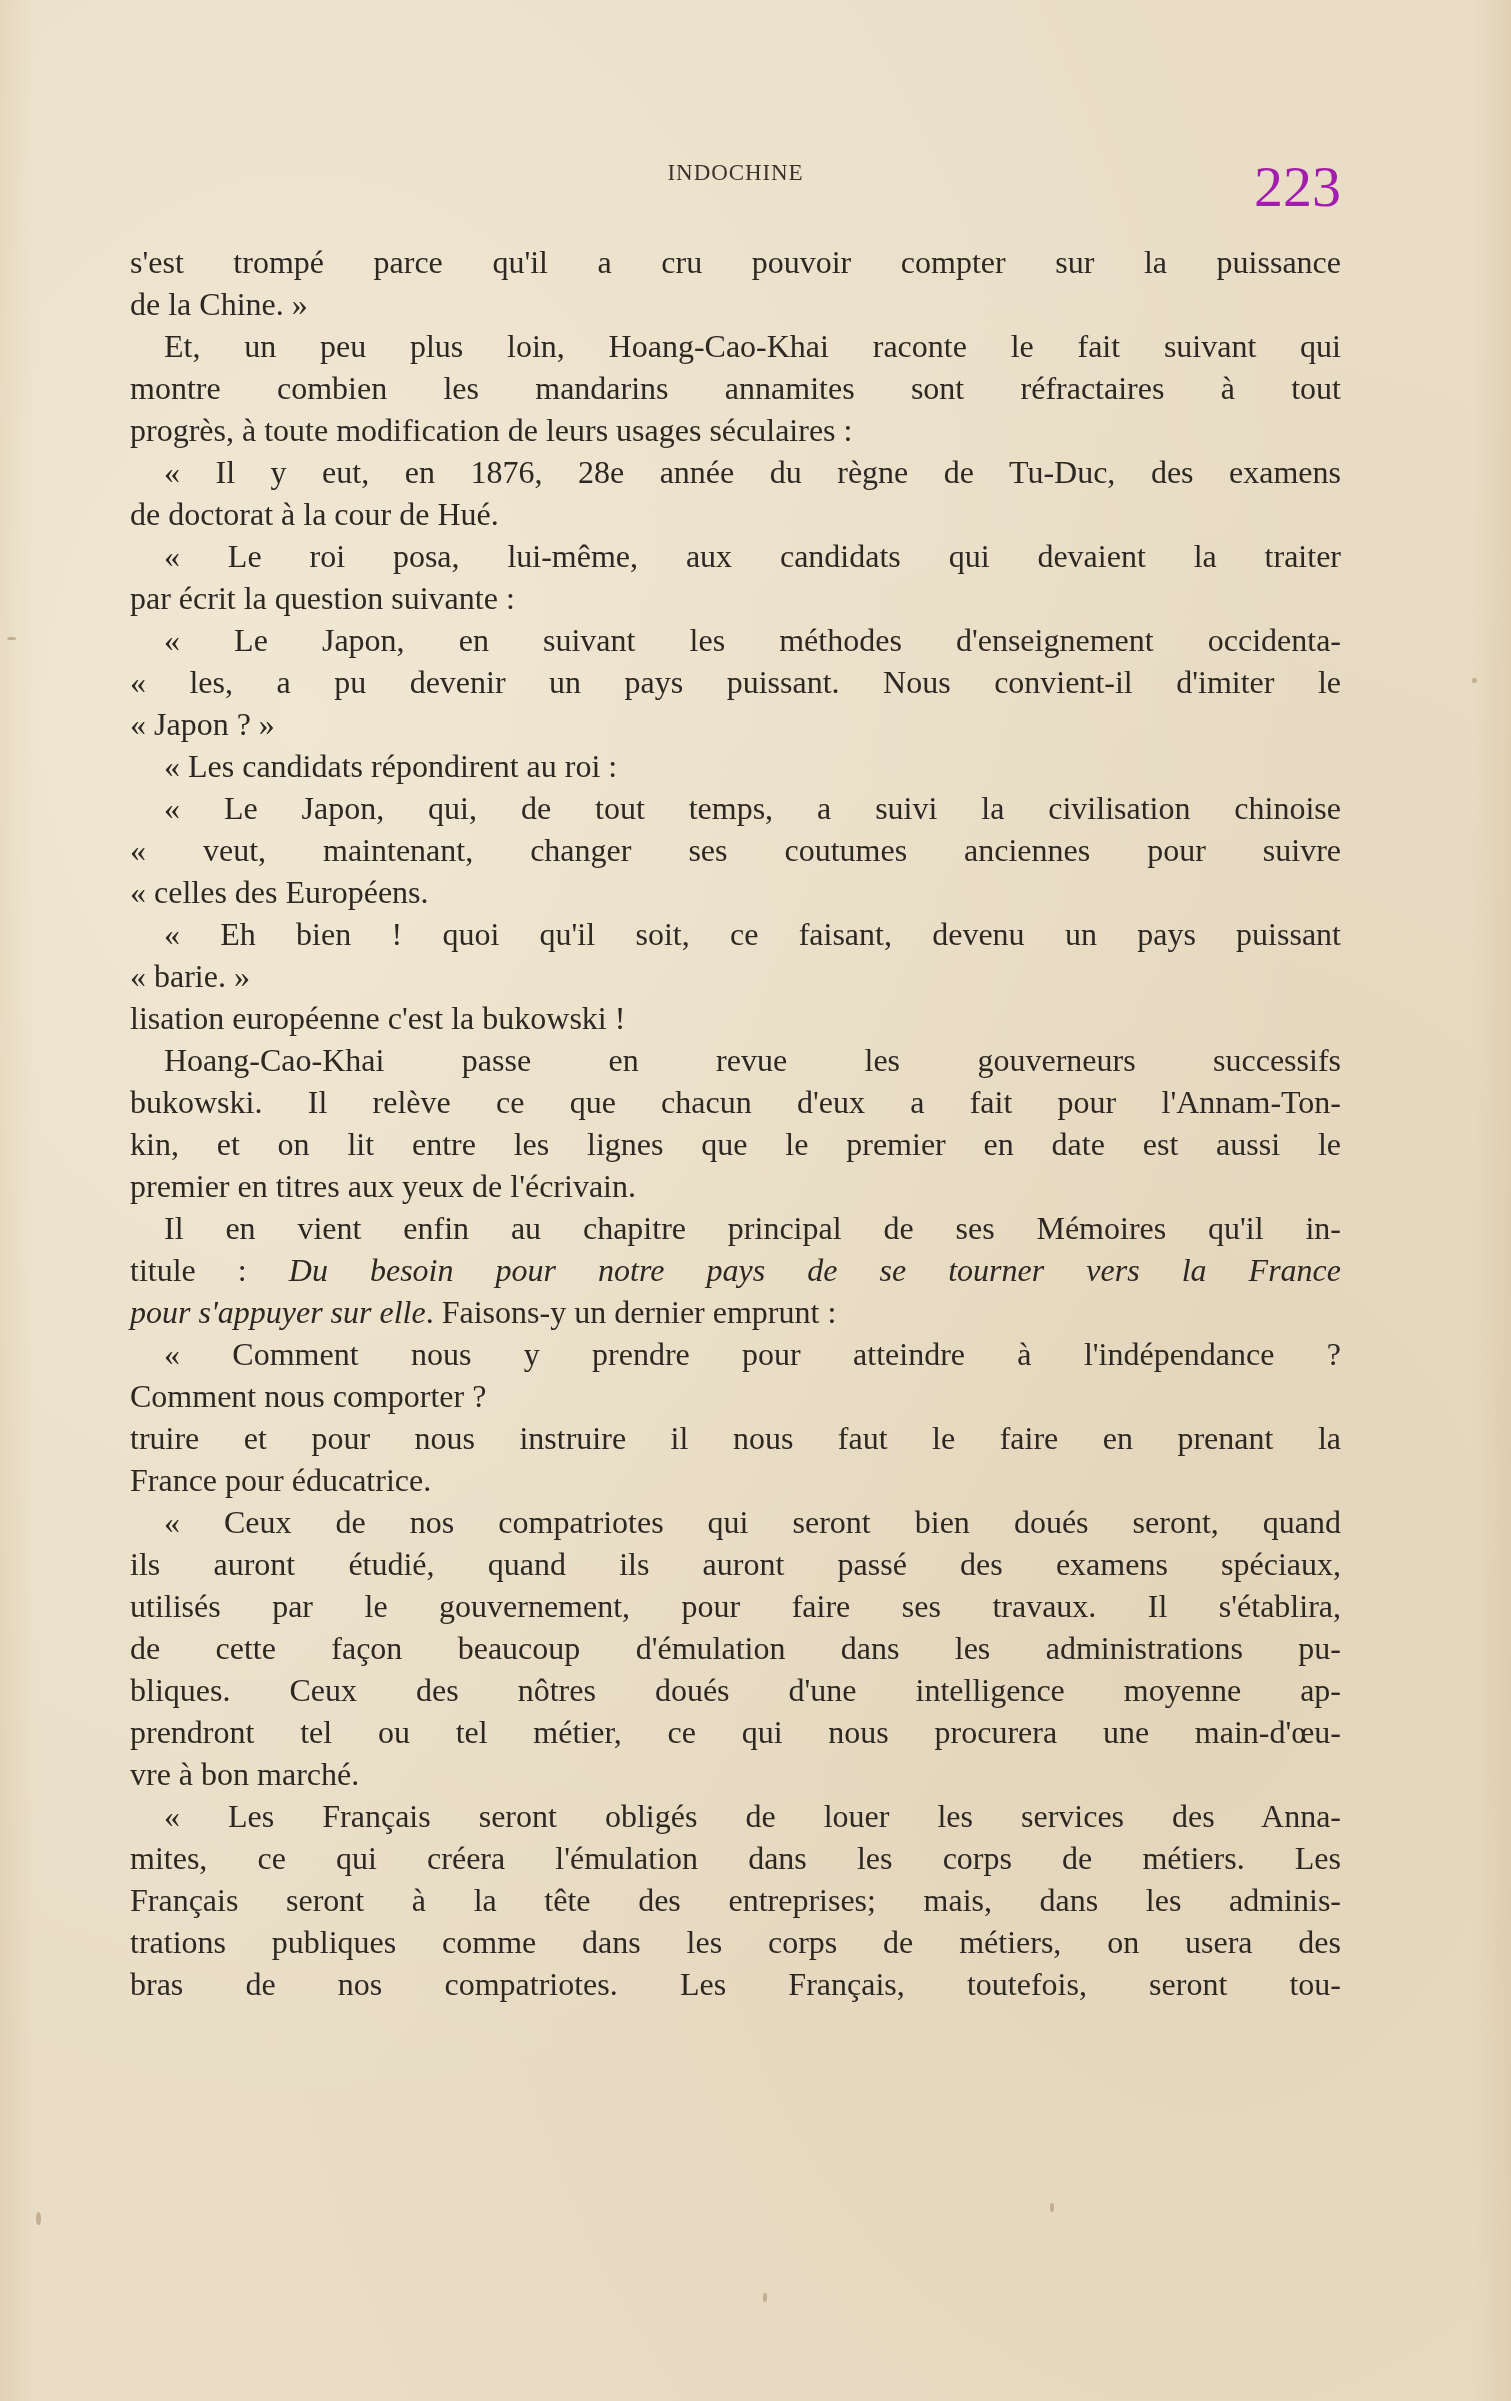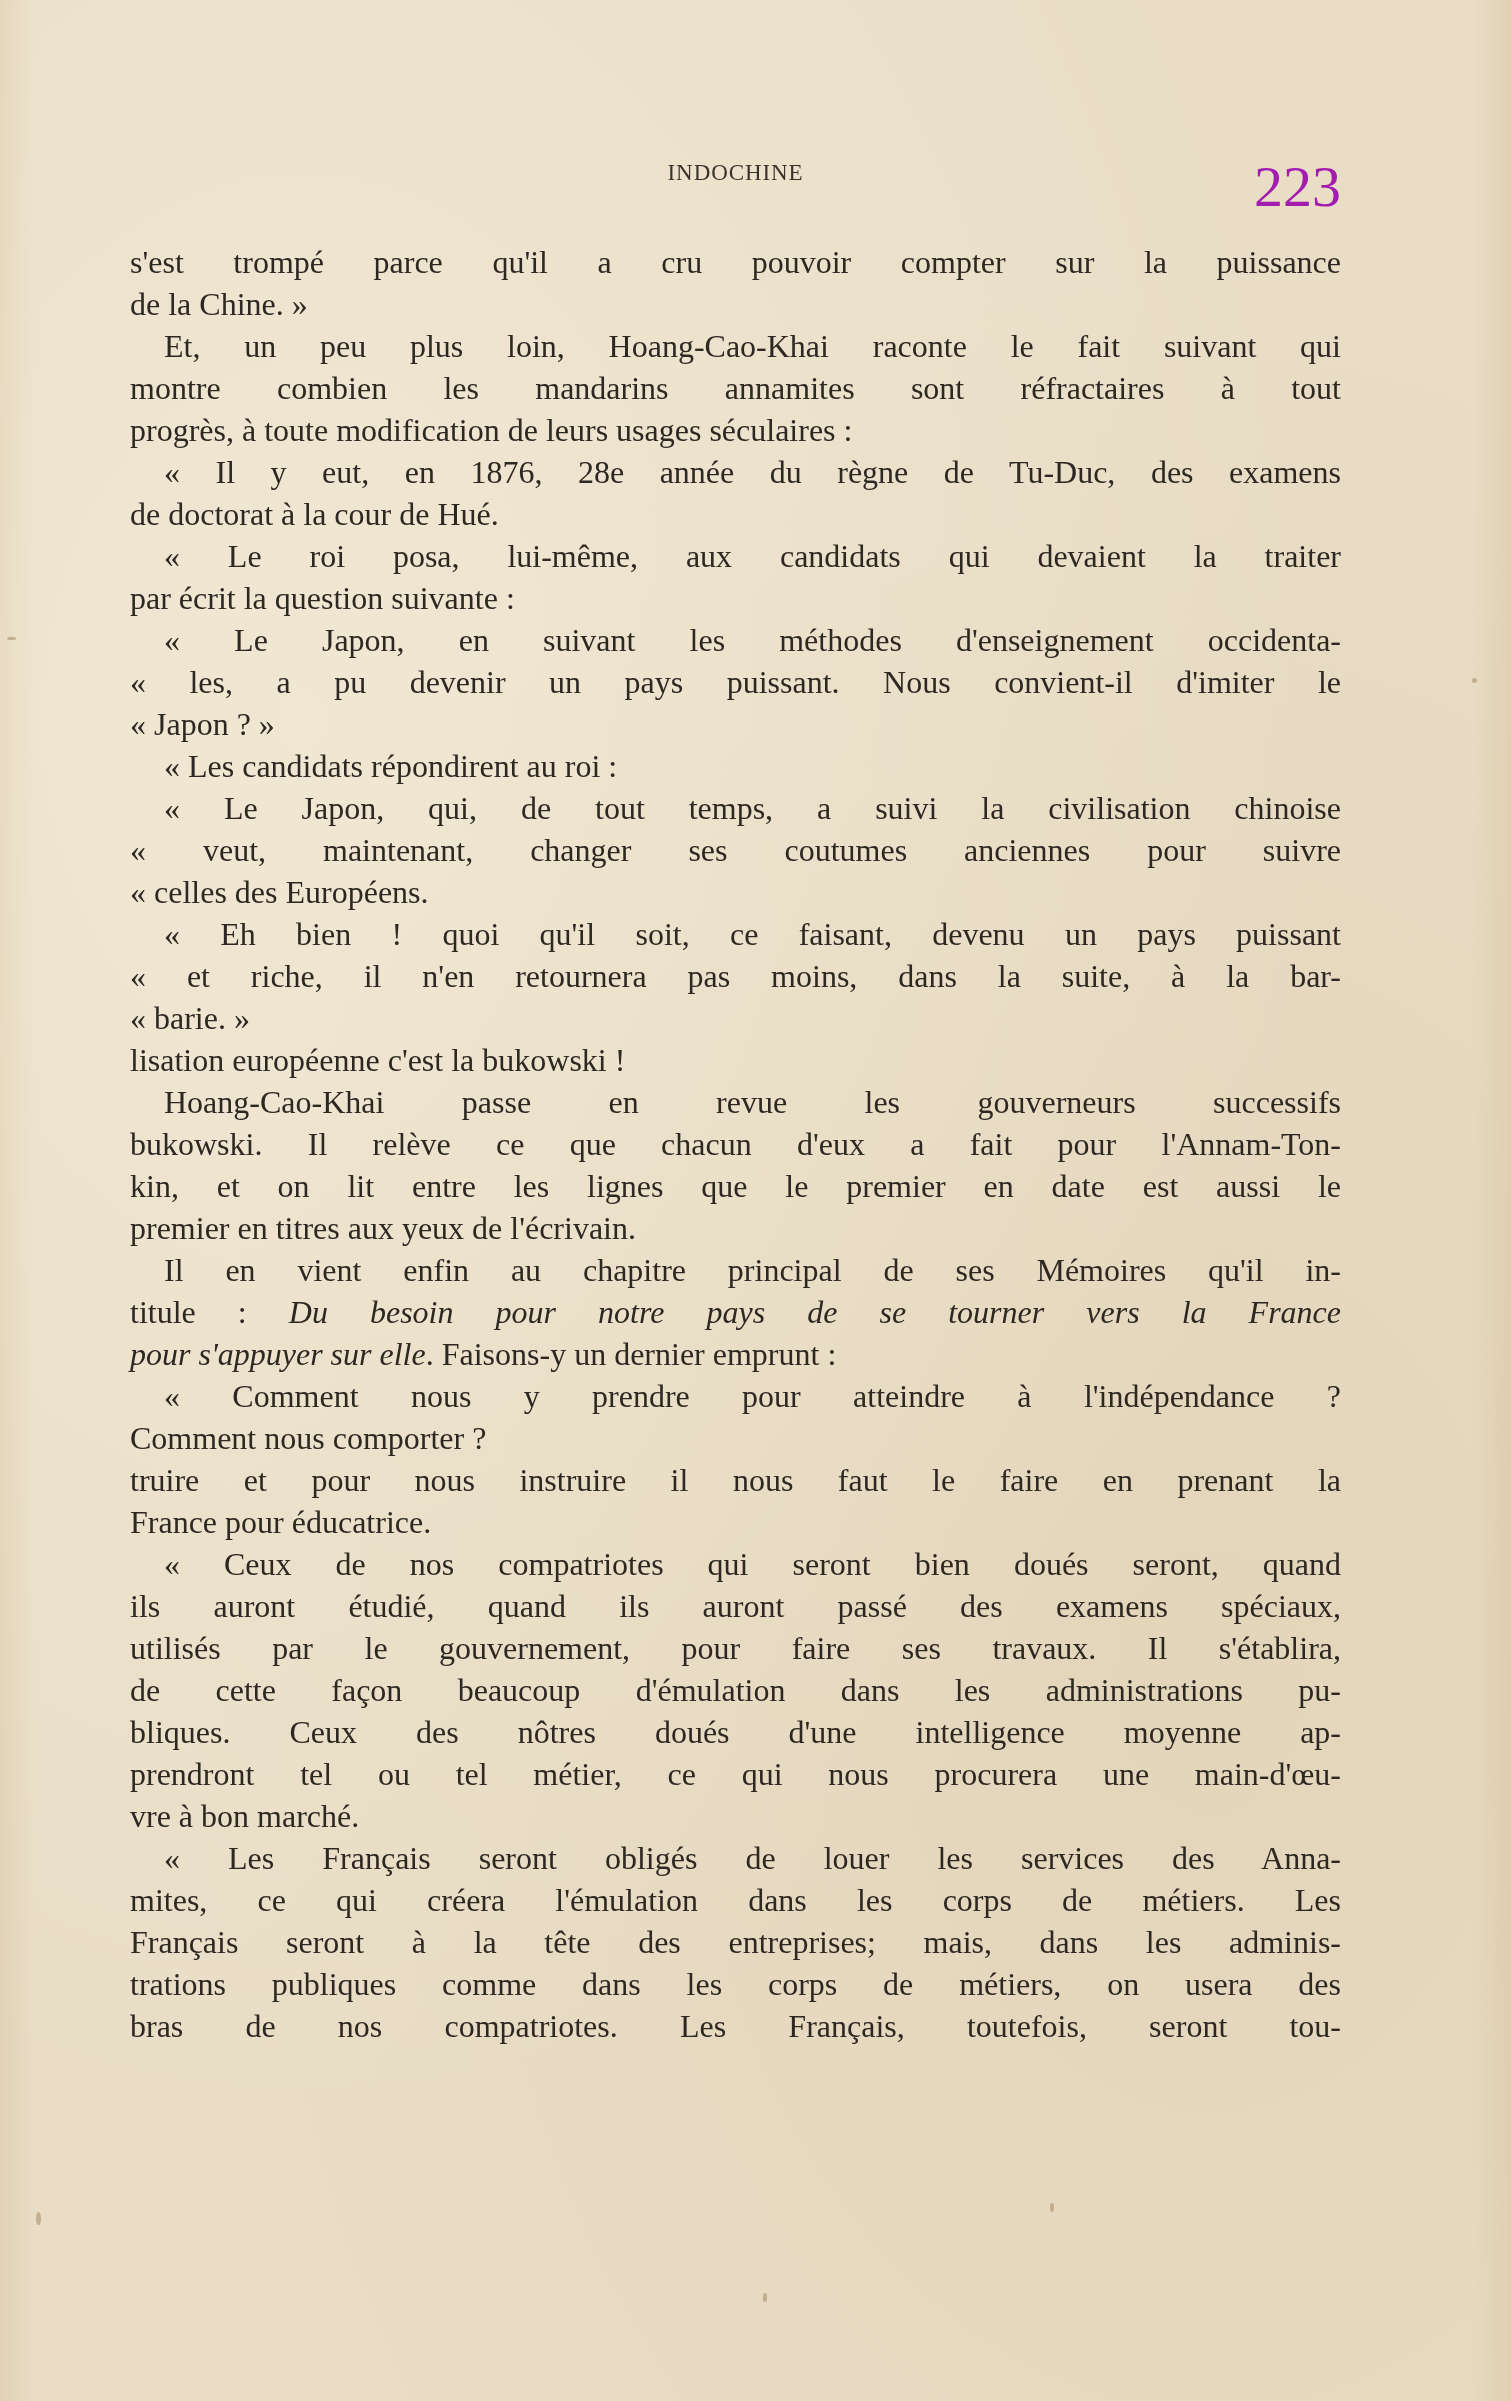--- a/index.html
+++ b/index.html
@@ -61,21 +61,20 @@
       <div class="line indent">« Le roi posa, lui-même, aux candidats qui devaient la traiter</div>
       <div class="line last">par écrit la question suivante :</div>
       <div class="line indent">« Le Japon, en suivant les méthodes d'enseignement occidenta-</div>
       <div class="line">« les, a pu devenir un pays puissant. Nous convient-il d'imiter le</div>
       <div class="line last">« Japon ? »</div>
       <div class="line indent last">« Les candidats répondirent au roi :</div>
       <div class="line indent">« Le Japon, qui, de tout temps, a suivi la civilisation chinoise</div>
       <div class="line">« veut, maintenant, changer ses coutumes anciennes pour suivre</div>
       <div class="line last">« celles des Européens.</div>
       <div class="line indent">« Eh bien ! quoi qu'il soit, ce faisant, devenu un pays puissant</div>
-      <div class="line">« et riche, il n'en retournera pas moins, dans la suite, à la bar-</div>
       <div class="line last">« barie. »</div>
       <div class="line last">lisation européenne c'est la bukowski !</div>
       <div class="line indent">Hoang-Cao-Khai passe en revue les gouverneurs successifs</div>
       <div class="line">bukowski. Il relève ce que chacun d'eux a fait pour l'Annam-Ton-</div>
       <div class="line">kin, et on lit entre les lignes que le premier en date est aussi le</div>
       <div class="line last">premier en titres aux yeux de l'écrivain.</div>
       <div class="line indent">Il en vient enfin au chapitre principal de ses Mémoires qu'il in-</div>
       <div class="line"><span>titule : </span><em>Du besoin pour notre pays de se tourner vers la France</em></div>
       <div class="line last"><em>pour s'appuyer sur elle</em><span>. Faisons-y un dernier emprunt :</span></div>
       <div class="line indent">« Comment nous y prendre pour atteindre à l'indépendance ?</div>

